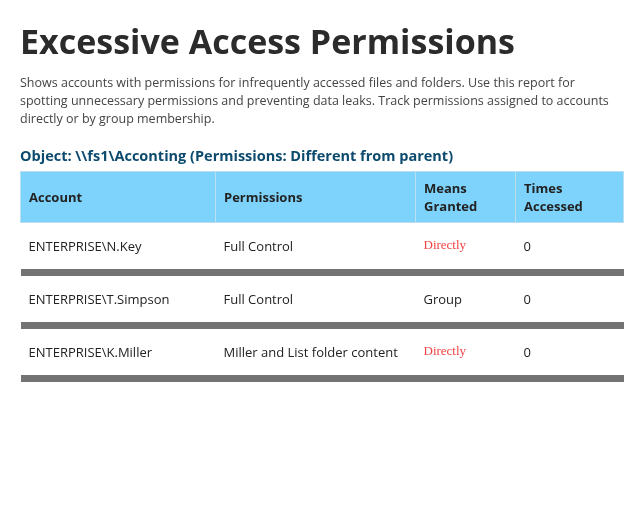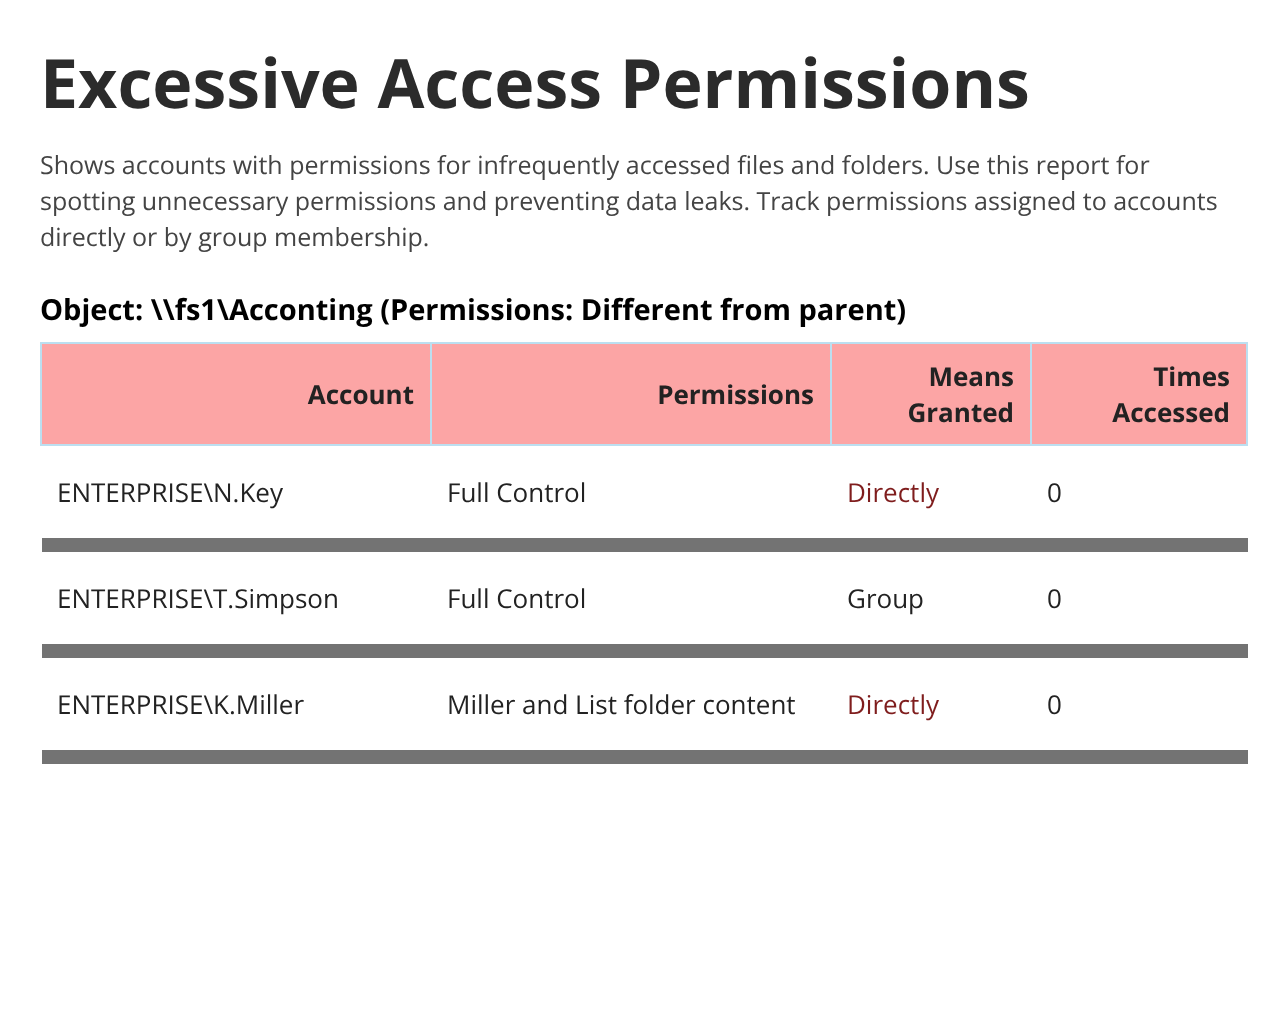--- a/index.html
+++ b/index.html
@@ -21,52 +21,52 @@
   .desc {
     font-size: 12.5px;
     line-height: 1.45;
     color: #444;
     margin-bottom: 18px;
     max-width: 600px;
   }
   .object-line {
     font-size: 14.5px;
     font-weight: 700;
-    color: #000000;
+    color: #0c4a6e;
     margin-bottom: 6px;
   }
   table {
     width: 100%;
     border-collapse: collapse;
     font-size: 13px;
     table-layout: fixed;
   }
   col.c-account { width: 195px; }
   col.c-perm    { width: 200px; }
   col.c-means   { width: 100px; }
   col.c-times   { width: auto; }
   thead th {
-    background: #fca5a5;
+    background: #7dd3fc;
     border: 1px solid #bcdff0;
-    text-align: right;
+    text-align: left;
     font-weight: 700;
     font-size: 13px;
     padding: 7px 8px;
     color: #222;
   }
   tbody tr {
     border-bottom: 7px solid #737373;
   }
   tbody td {
     padding: 14px 8px;
     vertical-align: top;
     font-size: 13px;
     color: #222;
   }
-  .direct { color: #7f1d1d; }
+  .direct { color: #ef4444; font-family: Liberation Serif, serif; }
   .perm-sub { display: block; }
 </style>
 </head>
 <body>
 
 <h1>Excessive Access Permissions</h1>
 <p class="desc">Shows accounts with permissions for infrequently accessed files and folders. Use this report for spotting unnecessary permissions and preventing data leaks. Track permissions assigned to accounts directly or by group membership.</p>
 <div class="object-line">Object: \\fs1\Acconting (Permissions: Different from parent)</div>
 
 <table>

